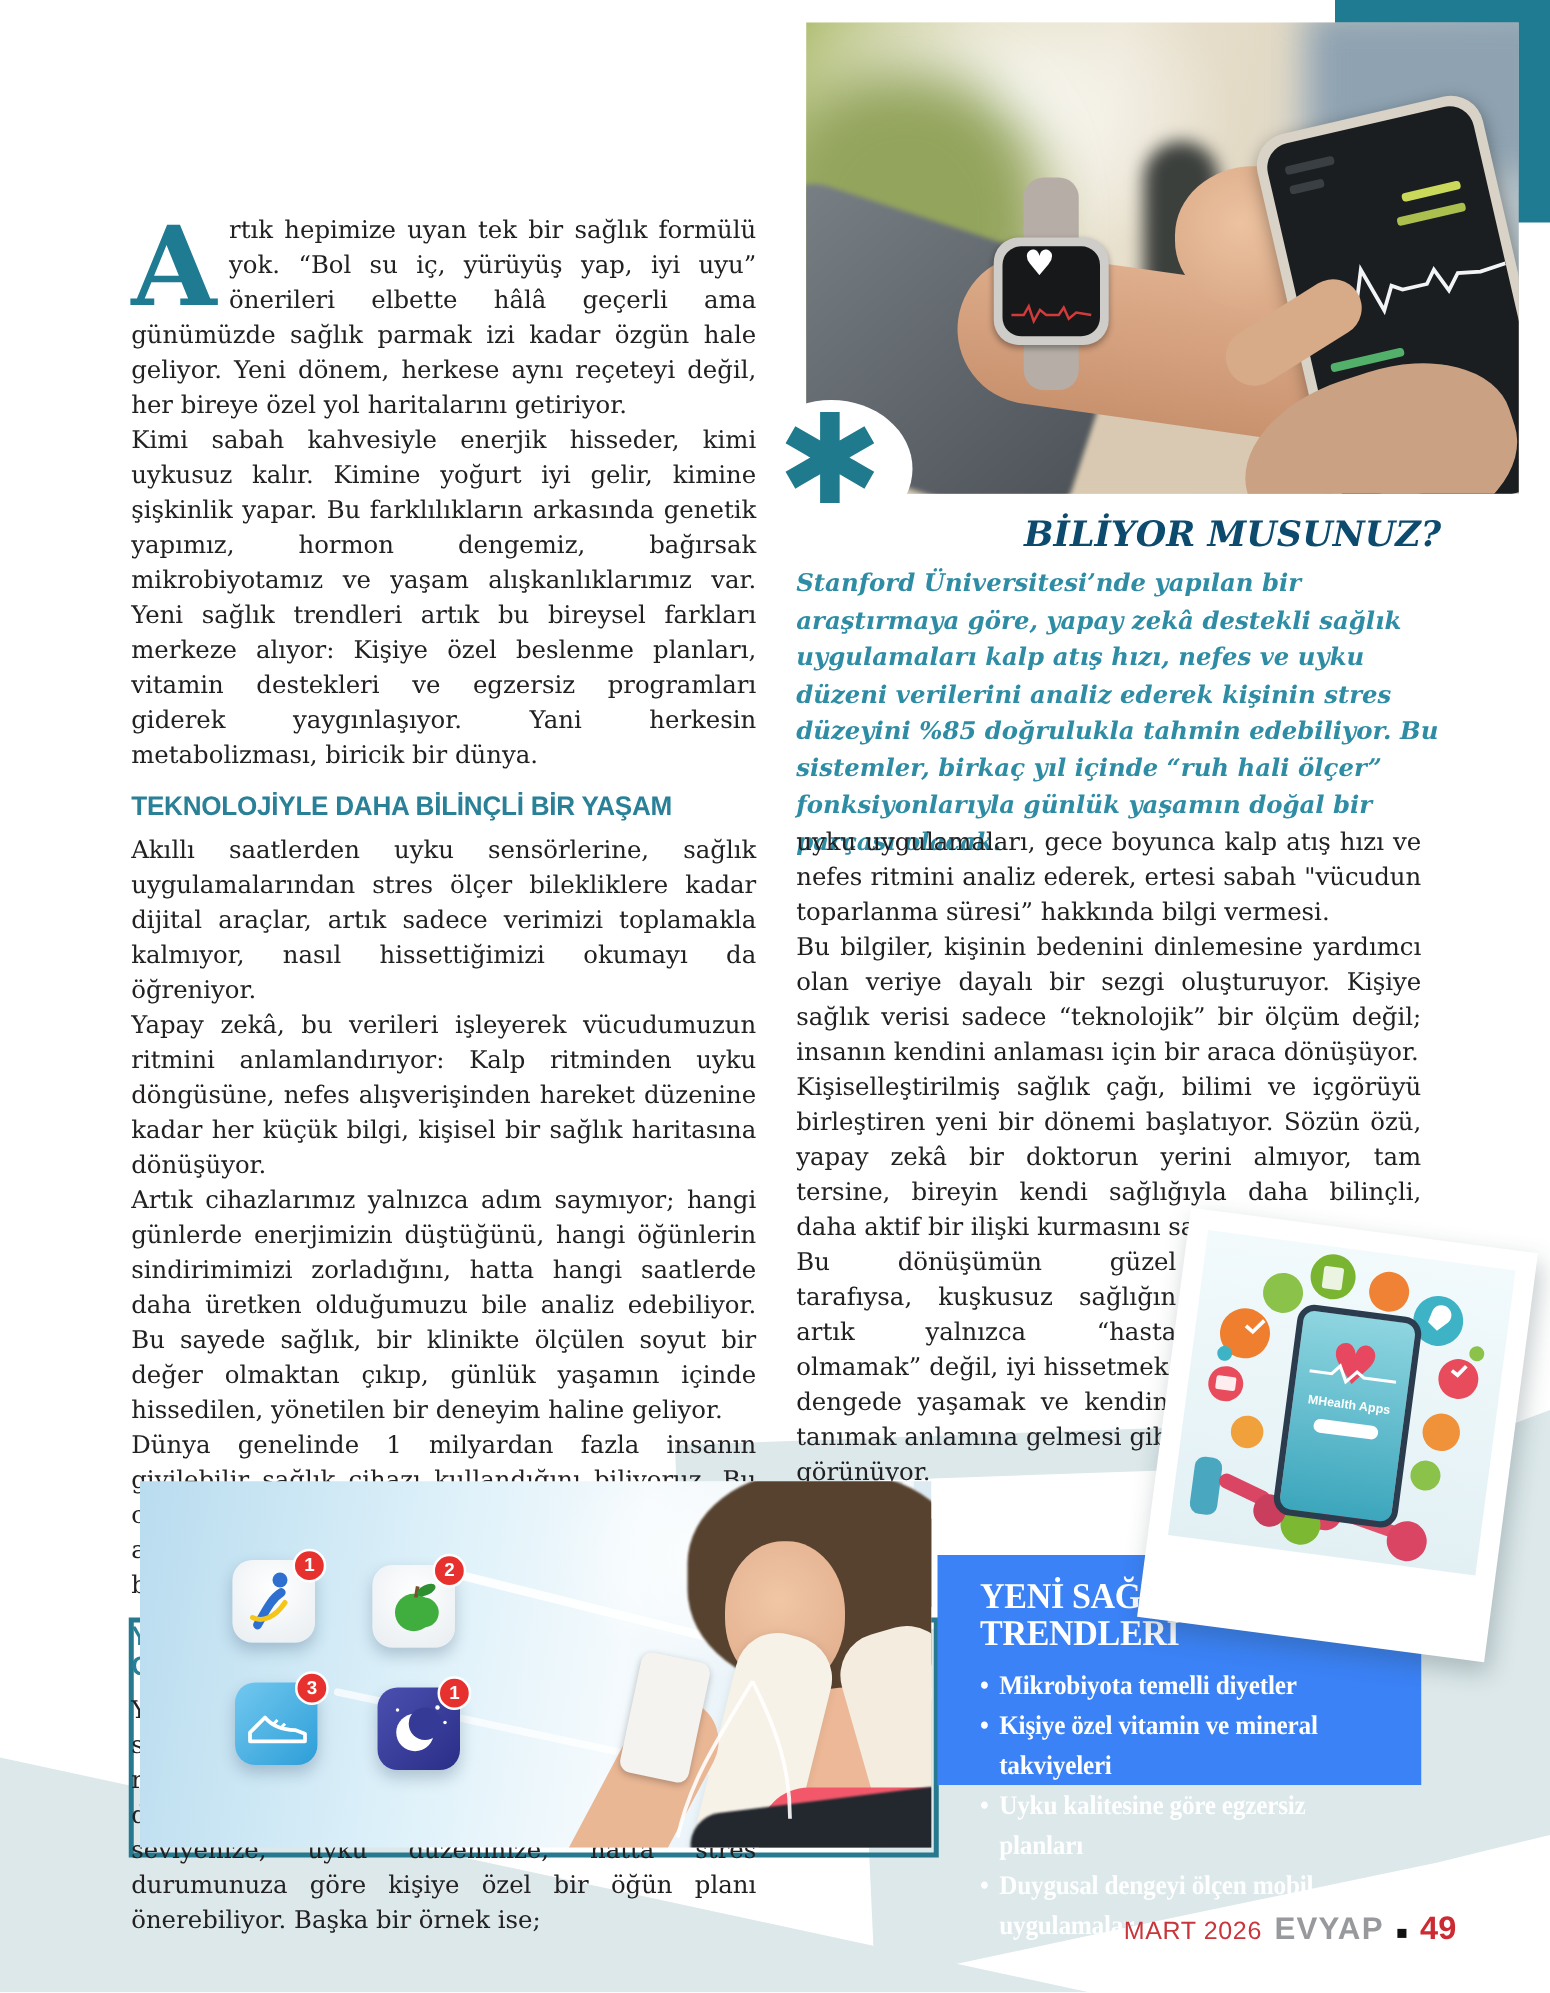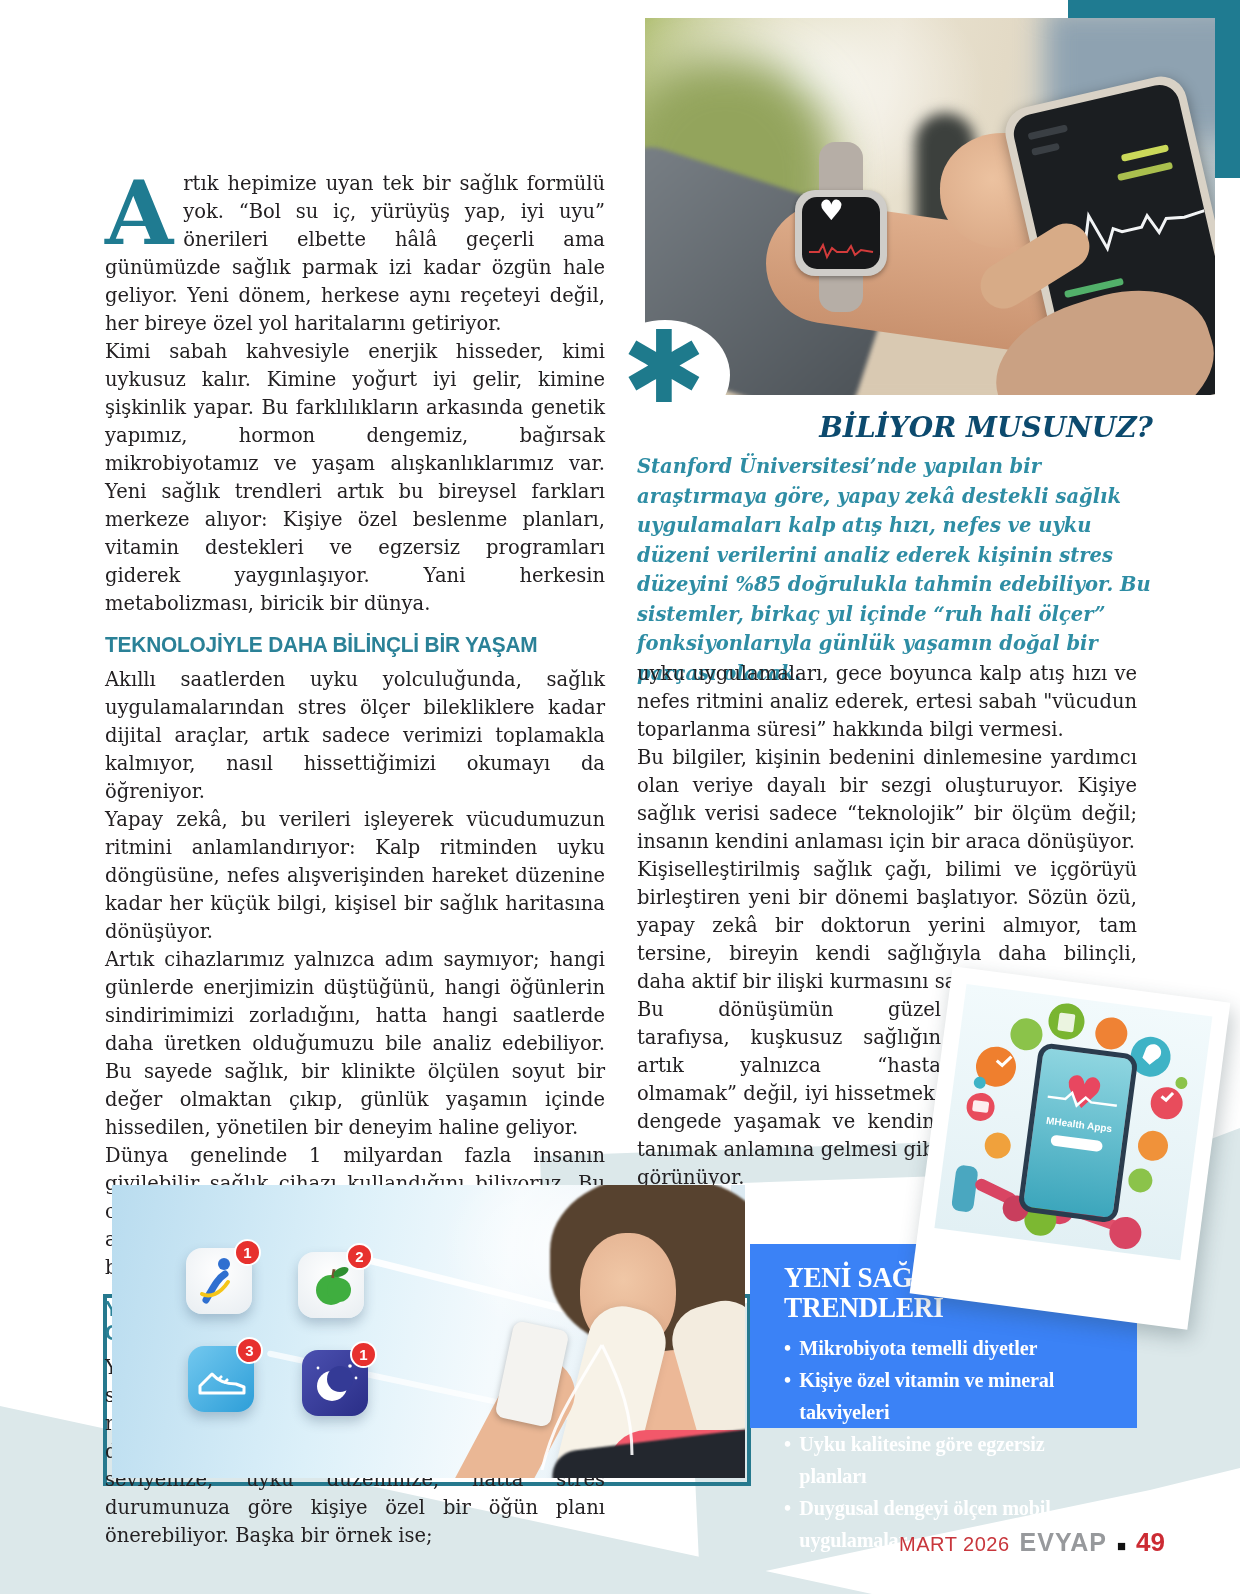--- a/index.html
+++ b/index.html
@@ -148,21 +148,21 @@
 
   <div class="dyk">
     <h3>BİLİYOR MUSUNUZ?</h3>
     <p>Stanford Üniversitesi’nde yapılan bir araştırmaya göre, yapay zekâ destekli sağlık uygulamaları kalp atış hızı, nefes ve uyku düzeni verilerini analiz ederek kişinin stres düzeyini %85 doğrulukla tahmin edebiliyor. Bu sistemler, birkaç yıl içinde “ruh hali ölçer” fonksiyonlarıyla günlük yaşamın doğal bir parçası olacak.</p>
   </div>
 
   <div class="col col-left">
     <p><span class="dropcap">A</span><span>rtık hepimize uyan tek bir sağlık formülü yok. “Bol su iç, yürüyüş yap, iyi uyu” önerileri elbette hâlâ geçerli ama günümüzde sağlık parmak izi kadar özgün hale geliyor. Yeni dönem, herkese aynı reçeteyi değil, her bireye özel yol haritalarını getiriyor.</span></p>
     <p>Kimi sabah kahvesiyle enerjik hisseder, kimi uykusuz kalır. Kimine yoğurt iyi gelir, kimine şişkinlik yapar. Bu farklılıkların arkasında genetik yapımız, hormon dengemiz, bağırsak mikrobiyotamız ve yaşam alışkanlıklarımız var. Yeni sağlık trendleri artık bu bireysel farkları merkeze alıyor: Kişiye özel beslenme planları, vitamin destekleri ve egzersiz programları giderek yaygınlaşıyor. Yani herkesin metabolizması, biricik bir dünya.</p>
     <div class="shead">TEKNOLOJİYLE DAHA BİLİNÇLİ BİR YAŞAM</div>
-    <p>Akıllı saatlerden uyku yolculuğunda, sağlık uygulamalarından stres ölçer bilekliklere kadar dijital araçlar, artık sadece verimizi toplamakla kalmıyor, nasıl hissettiğimizi okumayı da öğreniyor.</p>
+    <p>Akıllı saatlerden uyku sensörlerine, sağlık uygulamalarından stres ölçer bilekliklere kadar dijital araçlar, artık sadece verimizi toplamakla kalmıyor, nasıl hissettiğimizi okumayı da öğreniyor.</p>
     <p>Yapay zekâ, bu verileri işleyerek vücudumuzun ritmini anlamlandırıyor: Kalp ritminden uyku döngüsüne, nefes alışverişinden hareket düzenine kadar her küçük bilgi, kişisel bir sağlık haritasına dönüşüyor.</p>
     <p>Artık cihazlarımız yalnızca adım saymıyor; hangi günlerde enerjimizin düştüğünü, hangi öğünlerin sindirimimizi zorladığını, hatta hangi saatlerde daha üretken olduğumuzu bile analiz edebiliyor. Bu sayede sağlık, bir klinikte ölçülen soyut bir değer olmaktan çıkıp, günlük yaşamın içinde hissedilen, yönetilen bir deneyim haline geliyor.</p>
     <p>Dünya genelinde 1 milyardan fazla insanın giyilebilir sağlık cihazı kullandığını biliyoruz. Bu cihazlar yalnızca adım saymıyor, kalp ritminde anormallik, uyku kalitesinde düşüş veya susuzluk belirtileri gibi verileri de analiz ediyor.</p>
     <div class="shead">YAPAY ZEKÂ SAĞLIKTA NASIL YARDIMCI OLUYOR?</div>
     <p>Yapay zekâ temelli uygulamalar uzmanların yanı sıra bireylerin de kendi sağlık yolculuğunda bir rehber işlevi görüyor. Örneğin, bir yapay zekâ destekli beslenme uygulaması, günlük aktivite seviyenize, uyku düzeninize, hatta stres durumunuza göre kişiye özel bir öğün planı önerebiliyor. Başka bir örnek ise;</p>
   </div>
 
   <div class="col col-right">
     <p>uyku uygulamaları, gece boyunca kalp atış hızı ve nefes ritmini analiz ederek, ertesi sabah "vücudun toparlanma süresi” hakkında bilgi vermesi.</p>
     <p>Bu bilgiler, kişinin bedenini dinlemesine yardımcı olan veriye dayalı bir sezgi oluşturuyor. Kişiye sağlık verisi sadece “teknolojik” bir ölçüm değil; insanın kendini anlaması için bir araca dönüşüyor.</p>

